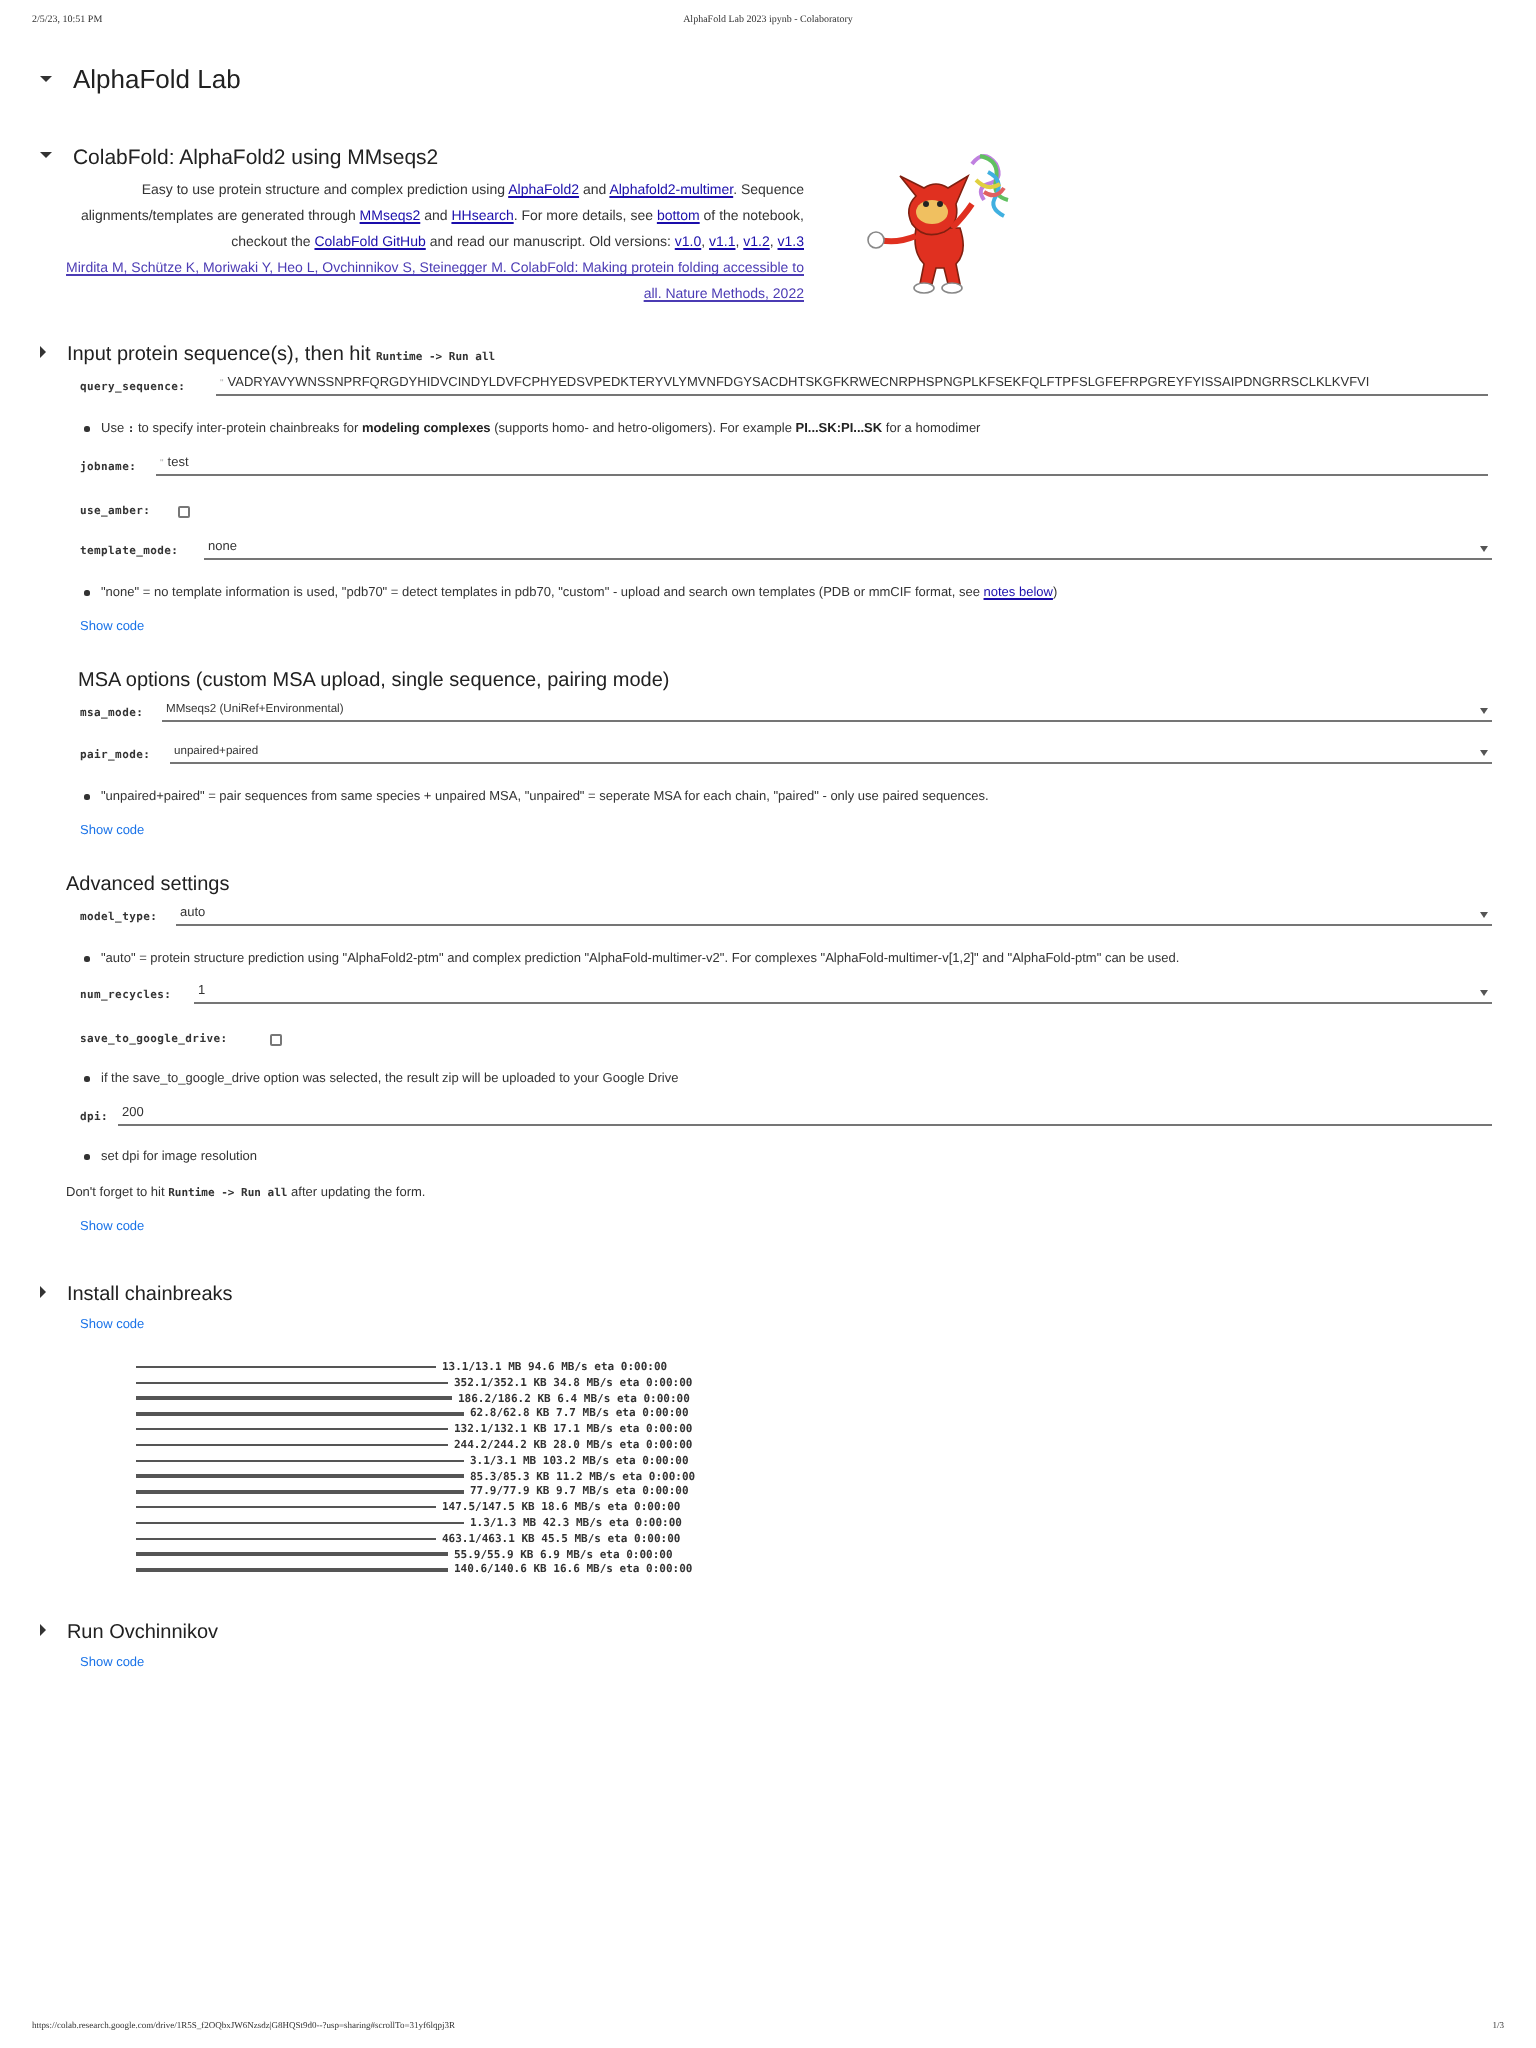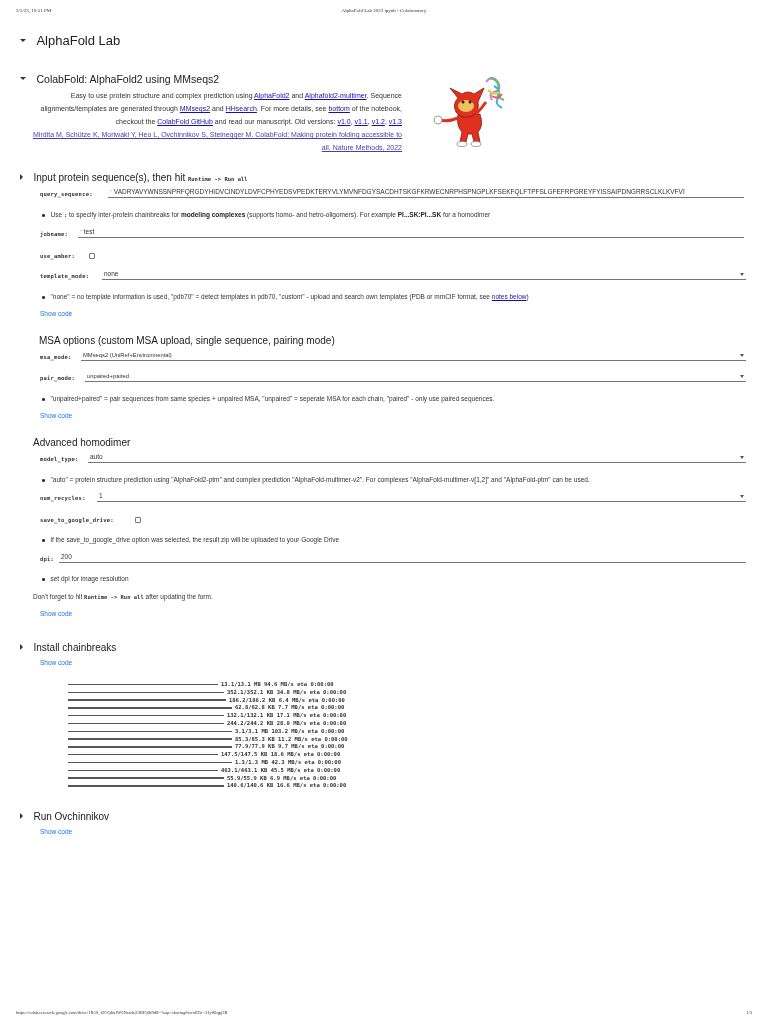--- a/index.html
+++ b/index.html
@@ -144,21 +144,21 @@
   <span>unpaired+paired</span>
   <span class="select-caret"></span>
 </div>
 
 <div class="abs bullet" style="left:42px; top:394px;">
   <span class="dot"></span><span>"unpaired+paired" = pair sequences from same species + unpaired MSA, "unpaired" = seperate MSA for each chain, "paired" - only use paired sequences.</span>
 </div>
 
 <span class="abs show-code" style="left:40px; top:412px;">Show code</span>
 
-<span class="abs h3" style="left:33px; top:437px;">Advanced homodimer</span>
+<span class="abs h3" style="left:33px; top:437px;">Advanced settings</span>
 
 <span class="abs mono-label" style="left:40px; top:456px;">model_type:</span>
 <div class="field-line" style="left:88px; top:452px; width:658px;">
   <span>auto</span>
   <span class="select-caret"></span>
 </div>
 
 <div class="abs bullet" style="left:42px; top:475px;">
   <span class="dot"></span><span>"auto" = protein structure prediction using "AlphaFold2-ptm" and complex prediction "AlphaFold-multimer-v2". For complexes "AlphaFold-multimer-v[1,2]" and "AlphaFold-ptm" can be used.</span>
 </div>

